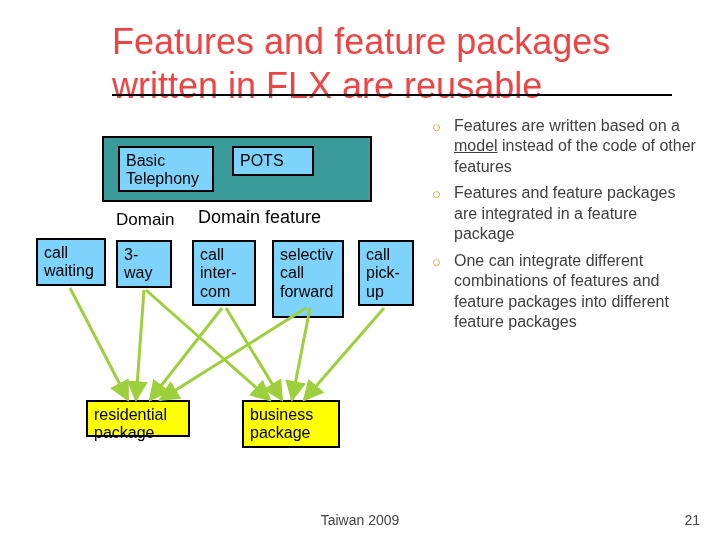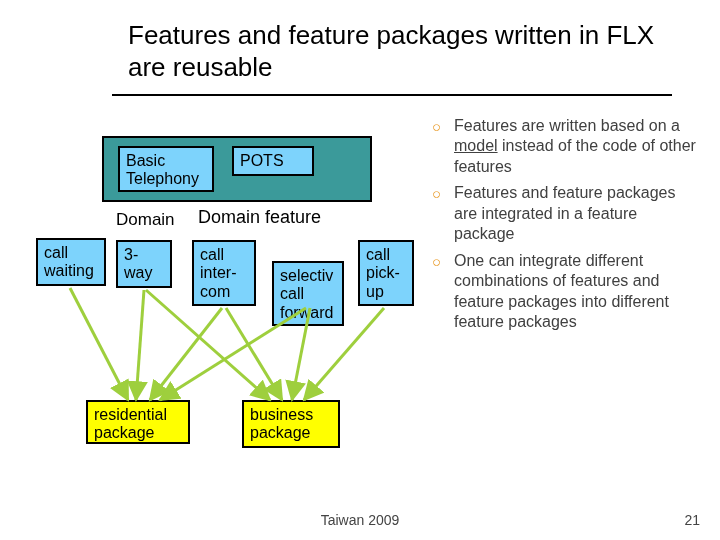--- a/index.html
+++ b/index.html
@@ -1,18 +1,18 @@
 <!DOCTYPE html>
 <html><head>
 <meta charset="utf-8">
 <style>
   * { box-sizing: border-box; margin: 0; padding: 0; }
   html, body { width: 720px; height: 540px; background: #fff; font-family: Verdana, Arial, sans-serif; overflow: hidden; }
   .slide { position: relative; width: 720px; height: 540px; }
-  .title { position: absolute; left: 128px; top: 20px; width: 560px; font-size: 26px; line-height: 1.22; color: #000000; }
+  .title { position: absolute; left: 112px; top: 20px; width: 560px; font-size: 36px; line-height: 1.22; color: #ef4444; }
   .hr { position: absolute; left: 112px; top: 94px; width: 560px; height: 2px; background: #000; }
 
   .diagram { position: absolute; left: 0; top: 0; width: 720px; height: 540px; }
   .box { position: absolute; border: 2px solid #000; background: #7dd3fc; font-size: 16px; line-height: 1.15; padding: 4px 6px; color: #000; }
   .tealbg { background: #3b9a9a; }
   .yellowbg { background: #ffff00; }
   .lab { position: absolute; font-size: 17px; color: #000; }
 
   .bullets { position: absolute; left: 432px; top: 116px; width: 268px; font-size: 16px; line-height: 1.28; color: #404040; }
   .bullets li { list-style: none; position: relative; padding-left: 22px; margin-bottom: 6px; }
@@ -43,28 +43,28 @@
     <div class="lab" style="left:116px; top:210px;">Domain</div>
     <div class="lab" style="left:198px; top:207px; font-size:18px;">Domain feature</div>
 
     <div class="box" style="left:36px; top:238px; width:70px; height:48px; white-space:pre-line;">call
 waiting</div>
     <div class="box" style="left:116px; top:240px; width:56px; height:48px; white-space:pre-line;">3-
 way</div>
     <div class="box" style="left:192px; top:240px; width:64px; height:66px; white-space:pre-line;">call
 inter-
 com</div>
-    <div class="box" style="left:272px; top:240px; width:72px; height:65px; white-space:pre-line;margin-top:21px;">selectiv
+    <div class="box" style="left:272px; top:240px; width:72px; height:78px; white-space:pre-line;">selectiv
 call
 forward</div>
     <div class="box" style="left:358px; top:240px; width:56px; height:66px; white-space:pre-line;">call
 pick-
 up</div>
 
-    <div class="box yellowbg" style="left:86px; top:400px; width:104px; height:44px; white-space:pre-line;">residential
+    <div class="box yellowbg" style="left:86px; top:400px; width:104px; height:37px; white-space:pre-line;">residential
 package</div>
     <div class="box yellowbg" style="left:242px; top:400px; width:98px; height:48px; white-space:pre-line;">business
 package</div>
 
     <svg class="lines" width="720" height="540">
       <defs>
         <marker id="arr" viewBox="0 0 10 10" refX="9" refY="5" markerWidth="7" markerHeight="7" orient="auto">
           <path d="M0,0 L10,5 L0,10 z" fill="#9ecf3d"></path>
         </marker>
       </defs>

